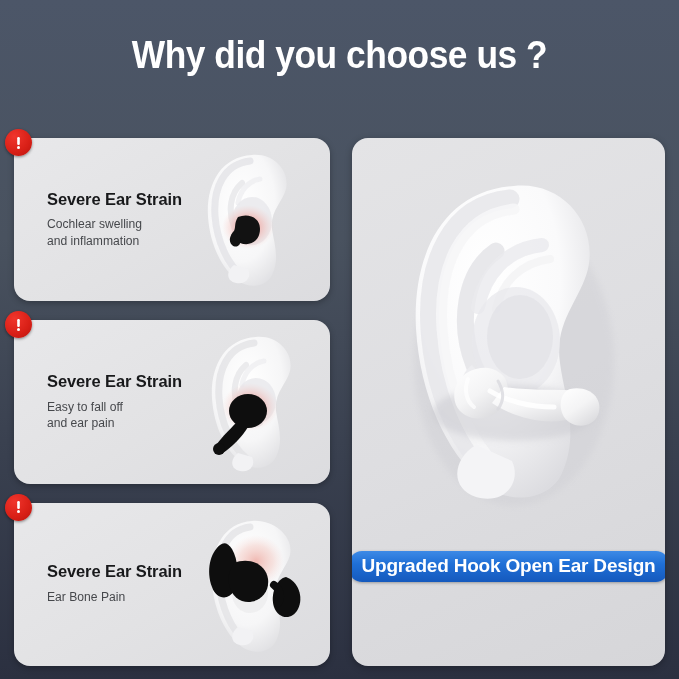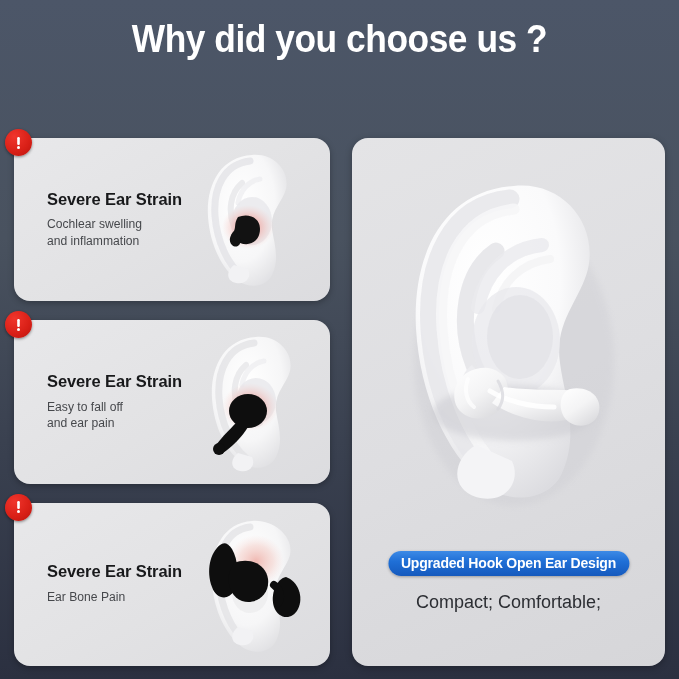--- a/index.html
+++ b/index.html
@@ -10,21 +10,21 @@
     overflow:hidden;
   }
 
   body {
     font-family:"Liberation Sans", sans-serif;
     background:linear-gradient(180deg,#4c5668 0%, #49525f 35%, #3a4150 65%, #2b3040 100%);
     position:relative;
   }
 
   
-  .header { text-align:center; padding-top:20px; }
+  .header { text-align:center; padding-top:36px; }
 
   .main-title {
     color:#ffffff;
     font-size:38px;
     font-weight:bold;
     letter-spacing:-0.5px;
     line-height:1.05;
     transform:scaleX(0.93);
   }
 
@@ -133,21 +133,21 @@
     display:flex; align-items:center; justify-content:center;
   }
 
   .badge {
     position:absolute;
     top:413px;
     left:50%;
     transform:translateX(-50%);
     background:linear-gradient(180deg,#3d8ae6 0%, #1f6fd6 42%, #1559bd 100%);
     color:#ffffff;
-    font-size:14px;
+    font-size:19px;
     font-weight:bold;
     padding:4px 13px 5px;
     border-radius:13px;
     white-space:nowrap;
     box-shadow:0 1px 3px rgba(0,0,0,.3);
     letter-spacing:-0.2px;
   }
 
   .feature-caption {
     position:absolute;
@@ -355,18 +355,17 @@
 
         <path d="M126 240 C142 250 166 256 190 256" fill="none" stroke="#ffffff" stroke-width="5" stroke-linecap="round" opacity=".85"></path>
         <path d="M104 228 C100 238 102 250 110 256" fill="none" stroke="#ffffff" stroke-width="4" stroke-linecap="round" opacity=".7"></path>
         <path d="M134 230 C140 240 140 250 134 258" fill="none" stroke="#d9d9de" stroke-width="3" stroke-linecap="round" opacity=".8"></path>
       </svg>
     </div>
 
     <div class="badge">Upgraded Hook Open Ear Design</div>
 
     <div class="feature-caption">
-      <div>Compact; Comfortable;</div>
     </div>
 
   </div>
 
 </div>
 
 </body></html>

